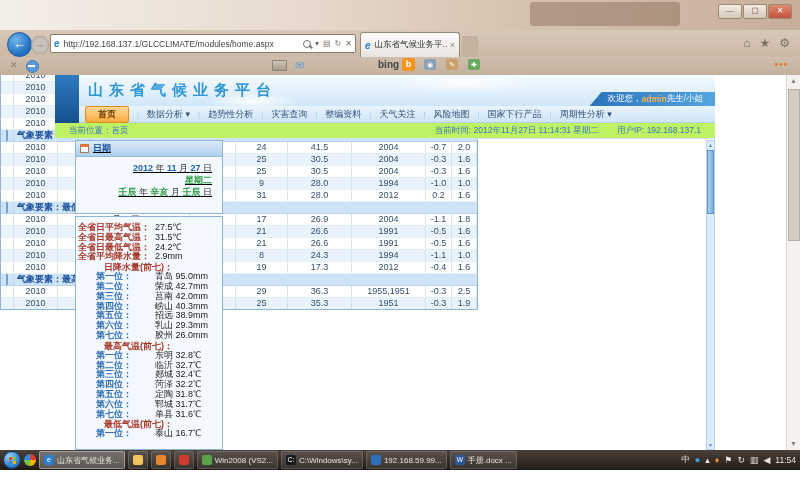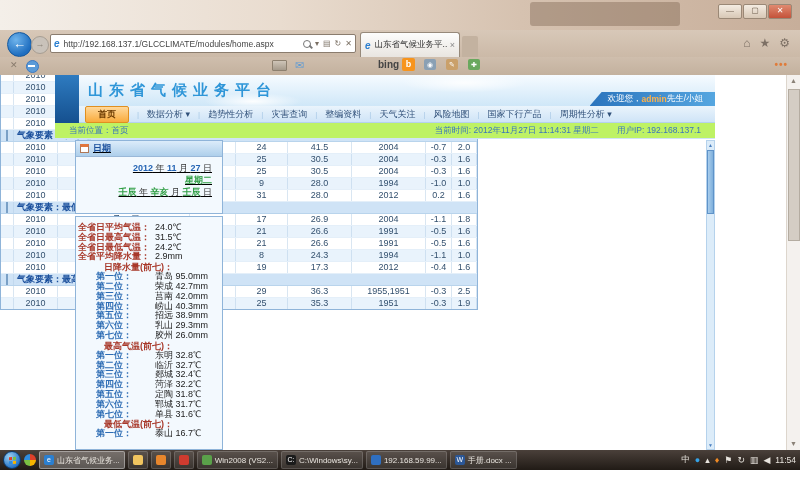--- a/index.html
+++ b/index.html
@@ -251,21 +251,21 @@
         <div class="cal-line"><span class="c-num">2012</span><span> 年 </span><span class="c-num">11</span><span> 月 </span><span class="c-num">27</span><span> 日</span></div>
         <div class="cal-line"><span class="c-green">星期二</span></div>
         <div class="cal-line"><span class="c-green">壬辰</span><span> 年 </span><span class="c-green">辛亥</span><span> 月 </span><span class="c-green">壬辰</span><span> 日</span></div>
       </div>
   </div>
 
   <div class="panel" id="weather">
     <div class="w-body">
         <div class="w-row">
           <span class="w-lbl stat">全省日平均气温：</span>
-          <span class="w-val">24.0℃</span>
+          <span class="w-val">27.5℃</span>
         </div>
         <div class="w-row">
           <span class="w-lbl stat">全省日最高气温：</span>
           <span class="w-val">31.5℃</span>
         </div>
         <div class="w-row">
           <span class="w-lbl stat">全省日最低气温：</span>
           <span class="w-val">24.2℃</span>
         </div>
         <div class="w-row">

